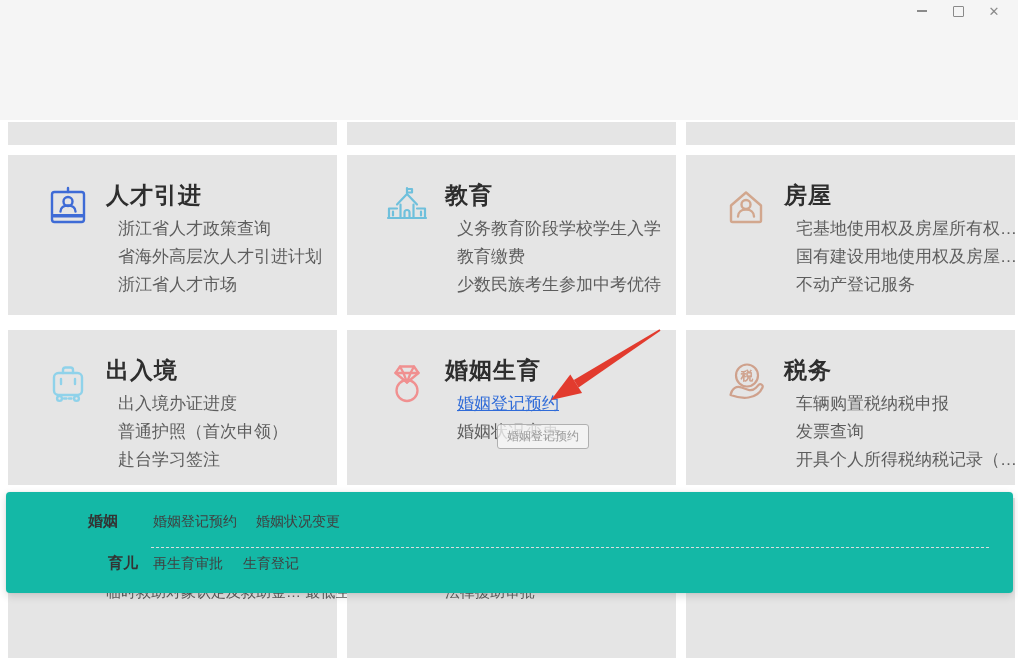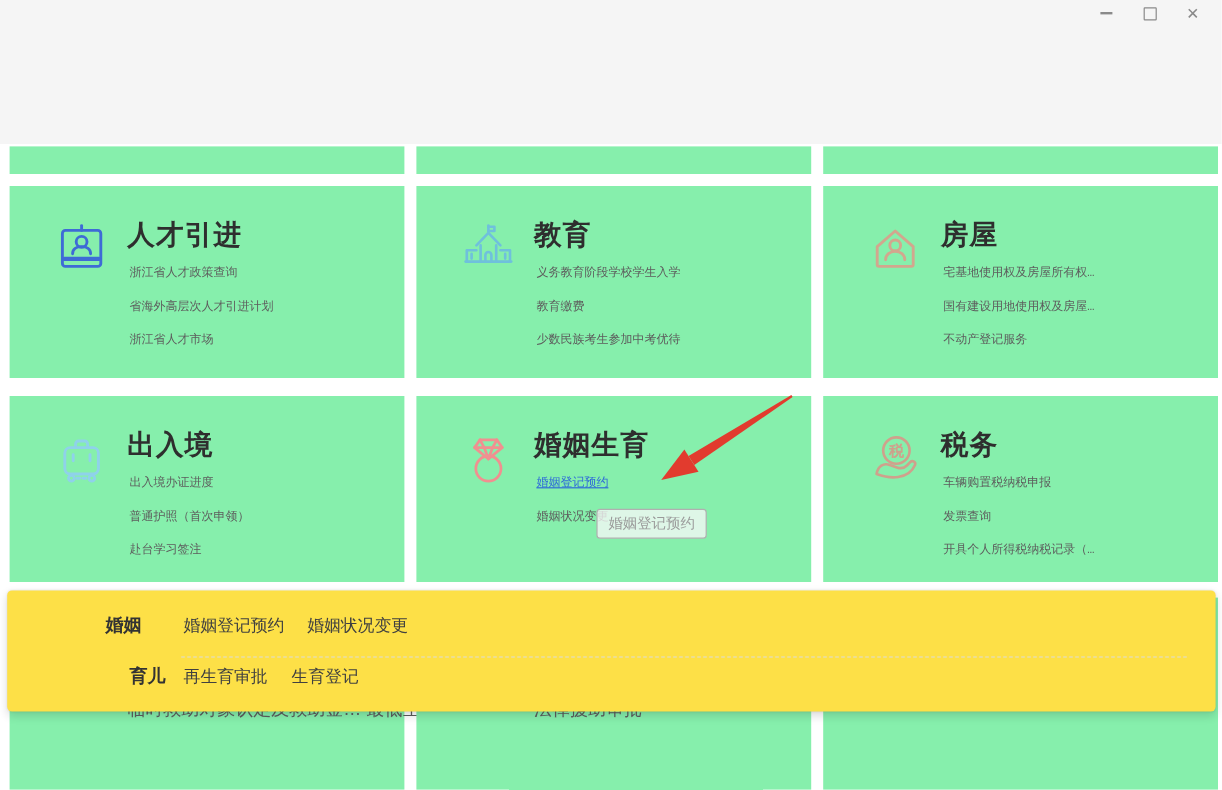--- a/index.html
+++ b/index.html
@@ -10,34 +10,34 @@
     -webkit-font-smoothing:antialiased;
   }
   
   .topband{position:absolute;left:0;top:0;width:1018px;height:120px;background:#f5f5f5;}
   .wincontrols{position:absolute;right:6px;top:0;height:22px;display:flex;align-items:center;gap:0;z-index:3;}
   .winbtn{width:36px;height:22px;display:flex;align-items:center;justify-content:center;color:#7b7b7b;cursor:default;}
   .glyph-min{display:block;width:10px;height:0;border-top:2px solid #8a8a8a;}
   .glyph-max{display:block;width:9px;height:9px;border:1.5px solid #8a8a8a;border-radius:1px;}
   .glyph-close{font-size:13px;color:#8a8a8a;line-height:1;}
   
-  .card{position:absolute;width:329px;background:#86efac;}
+  .card{position:absolute;width:329px;background:#e5e5e5;}
   .c1{left:8px}.c2{left:347px}.c3{left:686px}
   .r0{top:122px;height:23px}
   .r1{top:155px;height:160px}
   .r2{top:330px;height:155px}
   .r3{top:498px;height:160px}
   .card .cicon{position:absolute;left:36px;top:29px;width:48px;height:48px;}
   .card .ctitle{position:absolute;left:98px;top:25px;font-size:23px;font-weight:bold;color:#2e2e2e;letter-spacing:1px;}
-  .card .citems{position:absolute;left:100px;top:60px;font-size:10px;color:#5d5d5d;line-height:28px;white-space:nowrap;font-family:Liberation Mono, monospace;}
+  .card .citems{position:absolute;left:110px;top:60px;font-size:17px;color:#5d5d5d;line-height:28px;white-space:nowrap;}
   .card .citems .item{display:block;}
   a.item.link{color:#2f6bd8;text-decoration:underline;cursor:pointer;}
   .partial-items{position:absolute;left:98px;top:80px;font-size:15px;color:#5d5d5d;line-height:28px;white-space:nowrap;}
   
-  .panel{position:absolute;left:6px;top:492px;width:1007px;height:101px;background:#fde047;
+  .panel{position:absolute;left:6px;top:492px;width:1007px;height:101px;background:#14b8a6;
          border-radius:4px;box-shadow:0 3px 8px rgba(0,0,0,0.14),0 0 2px rgba(0,0,0,0.08);z-index:5;}
   .panel .plabel{position:absolute;font-size:15px;font-weight:bold;color:#333;}
   .panel .pitem{position:absolute;font-size:14px;color:#404040;cursor:pointer;}
   .panel .lab-a{left:82px;top:20px;}
   .panel .itm-a1{left:147px;top:21px;}
   .panel .itm-a2{left:250px;top:21px;}
   .panel .dash{position:absolute;left:145px;top:55px;width:838px;border-top:1px dashed #dcdcdc;height:0;}
   .panel .lab-b{left:82px;top:62px;margin-left:20px;}
   .panel .itm-b1{left:147px;top:63px;}
   .panel .itm-b2{left:237px;top:63px;}

